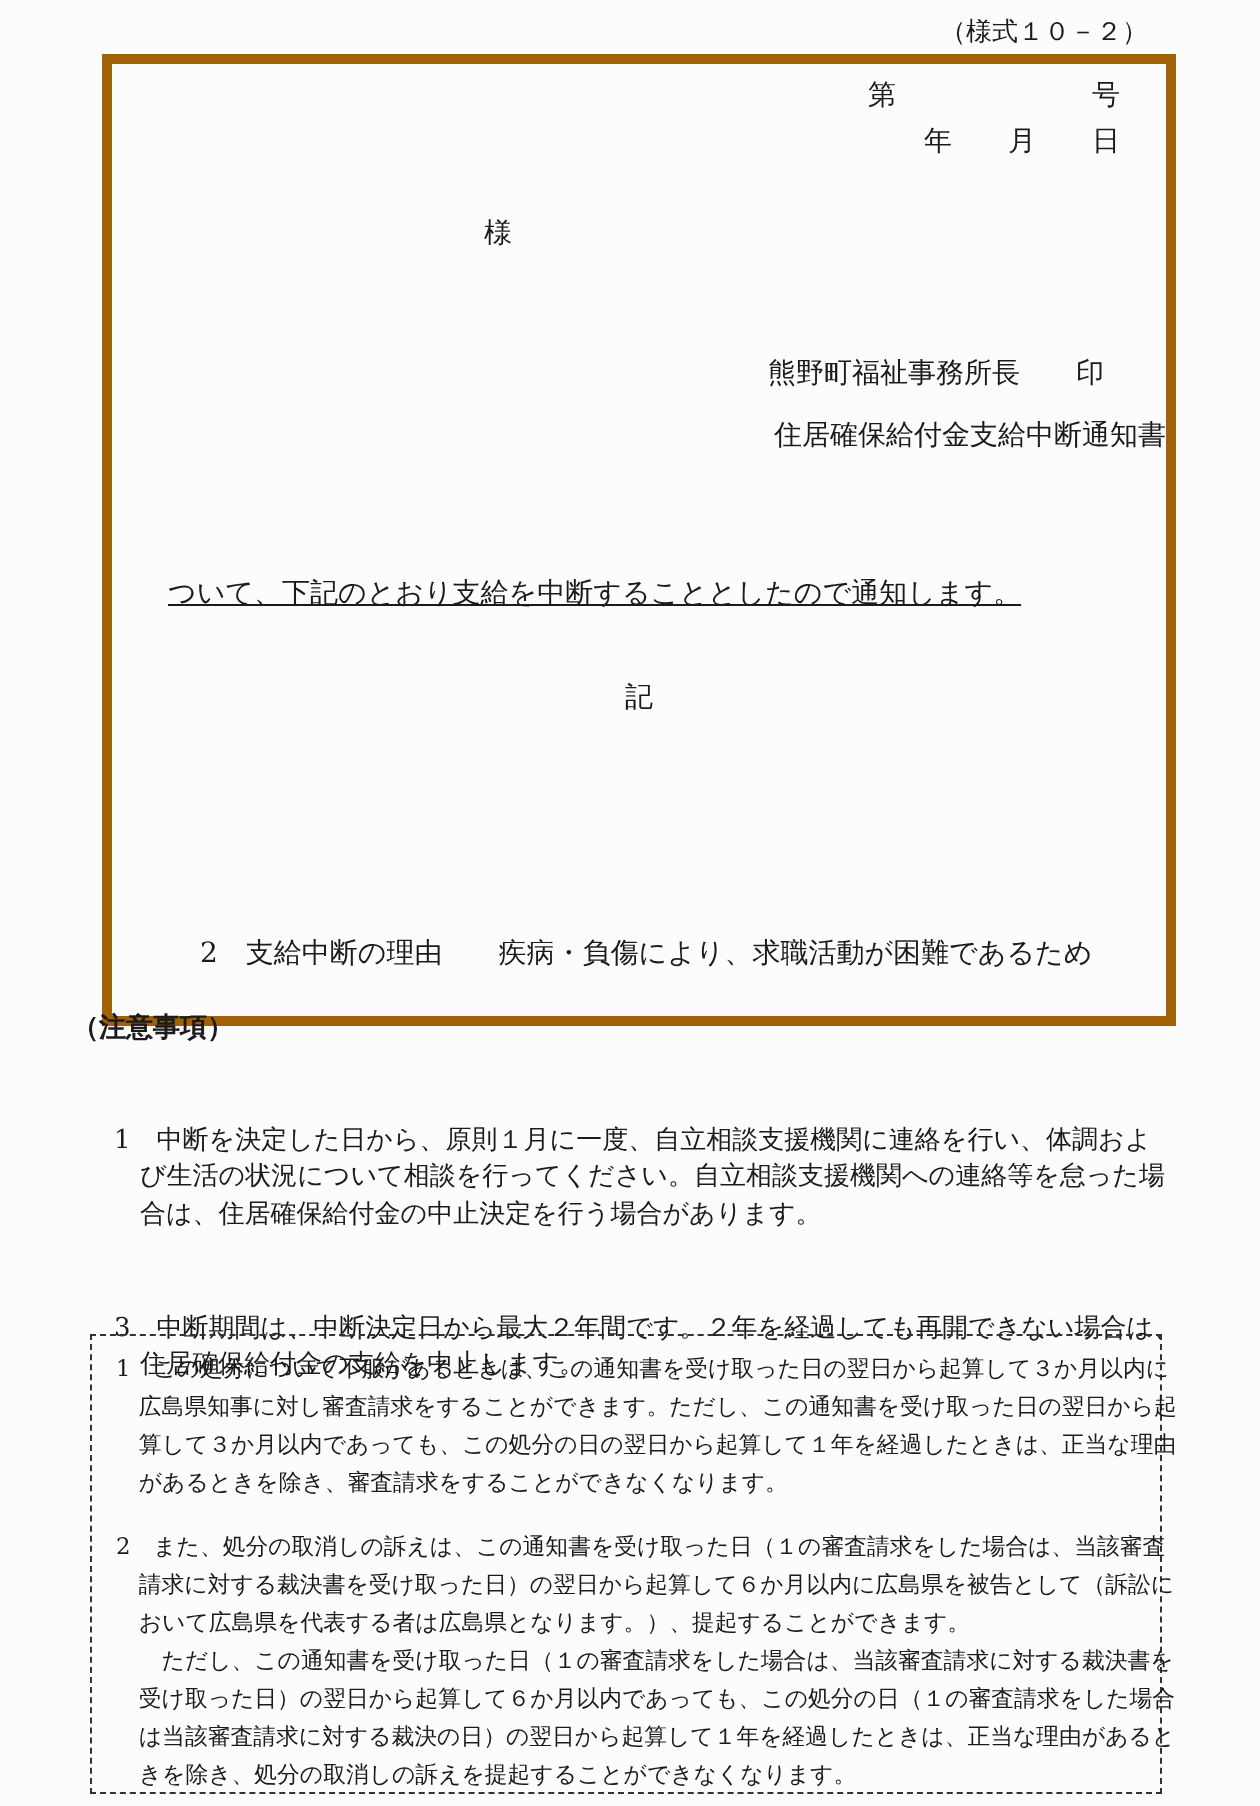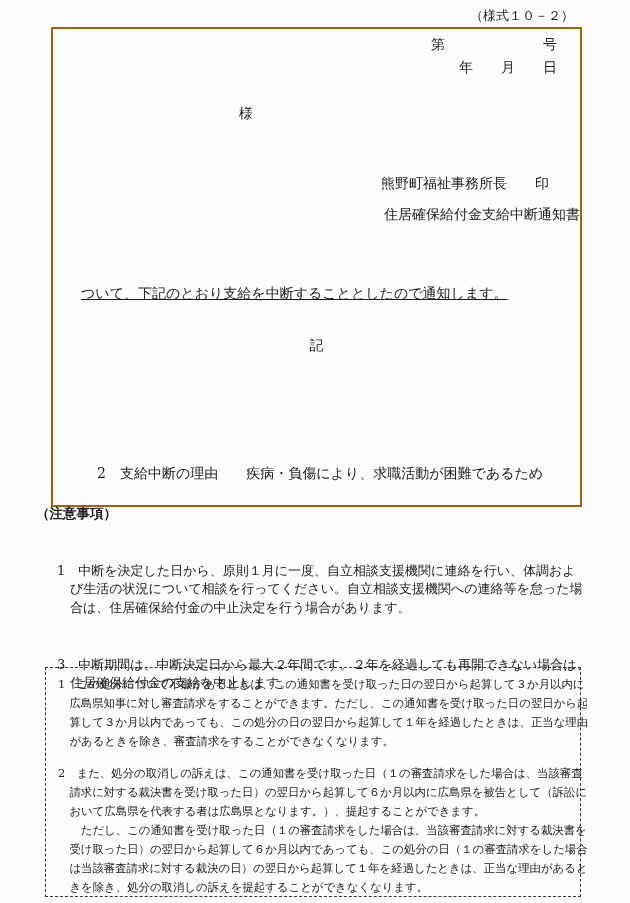--- a/index.html
+++ b/index.html
@@ -12,21 +12,21 @@
     overflow: hidden;
   }
   .abs { position: absolute; white-space: pre; }
   .fs14 { font-size: 14px; }
 
   .form-label { position: absolute; top: 7px; right: 56px; font-size: 13px; white-space: pre; }
 
   .notice-box {
     position: absolute; left: 51px; top: 27px;
     width: 527px; height: 476px;
-    border: 2px solid #a16207;
+    border: 5px solid #a16207;
     background: transparent;
   }
   .doc-number { top: 7px;  right: 23px; }
   .date-line  { top: 30px; right: 23px; }
   .addressee  { top: 76px; left: 186px; }
   .issuer     { top: 146px; left: 328px; text-align: center; }
   .doc-title  { top: 177px; left: 0; width: 100%; text-align: right; }
   .body1      { top: 230px; left: 95px; }
   .body2      { top: 256px; left: 28px; text-decoration: underline; }
   .record     { top: 308px; left: 0; width: 100%; text-align: center; }

